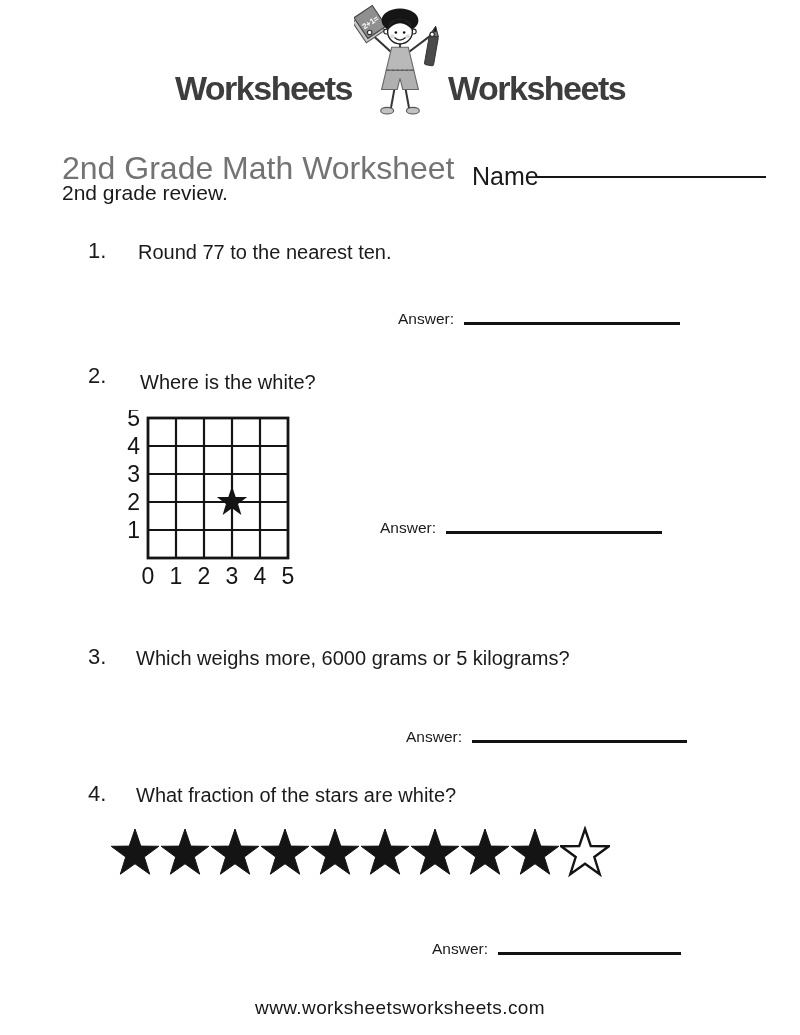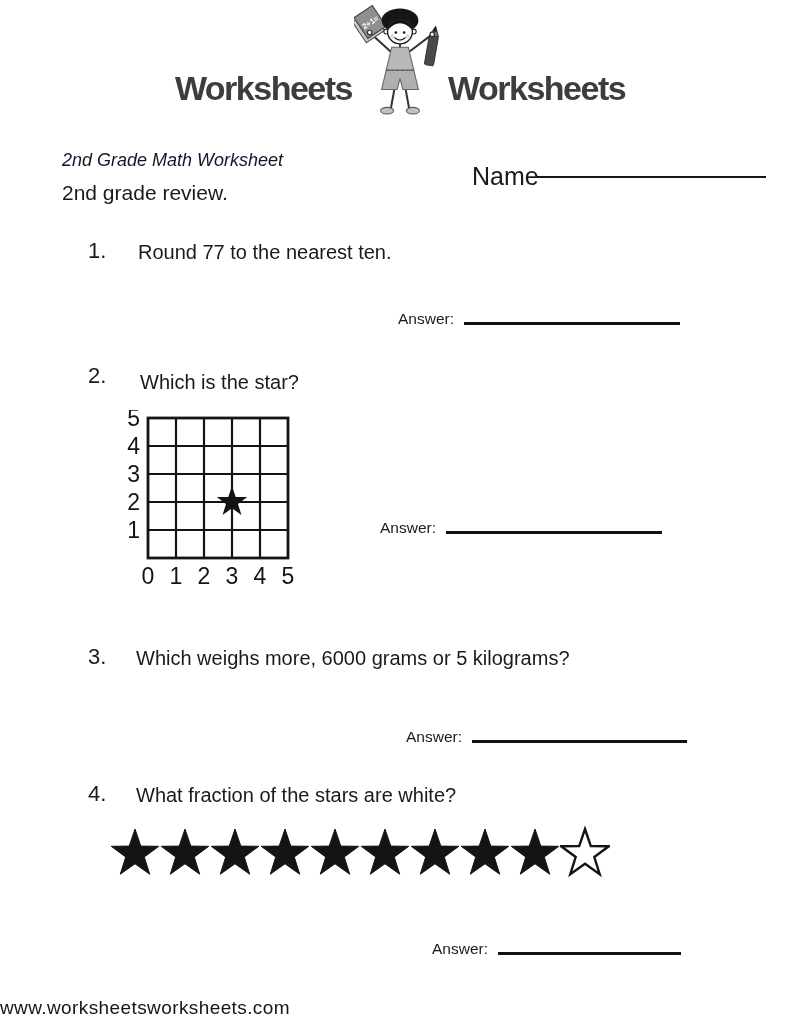--- a/index.html
+++ b/index.html
@@ -5,37 +5,37 @@
   html,body{margin:0;padding:0;background:#ffffff;}
   .page{
     position:relative;width:800px;height:1035px;background:#fff;
     font-family:"Liberation Sans",sans-serif;color:#1a1a1a;overflow:hidden;
   }
   
   .logo{position:absolute;top:4px;left:0;width:100%;display:flex;justify-content:center;align-items:flex-end;}
   .logo-text{font-size:34px;font-weight:bold;color:#3d3d3d;letter-spacing:-1.5px;margin-bottom:14px;}
   .logo-kid{margin:0 2px;}
   
-  .title{position:absolute;left:62px;top:150px;font-size:18px;color:#0f172a;font-style:italic;}
+  .title{position:absolute;left:62px;top:150px;font-size:32px;color:#737373;}
   .name-label{position:absolute;left:472px;top:162px;font-size:25px;}
   .name-line{position:absolute;left:537px;top:150px;width:229px;height:26px;border-bottom:2px solid #161616;}
   .subtitle{position:absolute;left:62px;top:181px;font-size:21px;}
   
   .q-num{position:absolute;font-size:22px;}
   .q-text{position:absolute;font-size:20px;}
   .answer{position:absolute;display:flex;align-items:center;}
   .answer-label{font-size:15.5px;white-space:nowrap;}
   .answer-line{margin-left:10px;margin-top:9px;height:3px;background:#121212;}
   
   .grid-wrap{position:absolute;left:118px;top:410px;}
   
   .stars-row{position:absolute;left:110px;top:826px;display:flex;}
   .stars-row svg{display:block;}
   
-  .footer{position:absolute;left:0;top:997px;width:100%;font-size:19px;letter-spacing:.4px;color:#161616;}
+  .footer{position:absolute;left:0;top:997px;width:100%;text-align:center;font-size:19px;letter-spacing:.4px;color:#161616;}
 </style>
 </head>
 <body>
 
 <div class="page">
 
   <div class="logo">
     <span class="logo-text">Worksheets</span>
     <span class="logo-kid">
       <svg viewBox="0 0 100 120" width="92" height="114">
@@ -89,21 +89,21 @@
   <div class="subtitle">2nd grade review.</div>
 
   <div class="q-num" style="left:88px;top:238px;">1.</div>
   <div class="q-text" style="left:138px;top:241px;">Round 77 to the nearest ten.</div>
   <div class="answer" style="left:398px;top:310px;">
     <span class="answer-label">Answer:</span>
     <span class="answer-line" style="width:216px;"></span>
   </div>
 
   <div class="q-num" style="left:88px;top:363px;">2.</div>
-  <div class="q-text" style="left:140px;top:371px;">Which is the star?</div>
+  <div class="q-text" style="left:140px;top:371px;">Where is the white?</div>
   <div class="grid-wrap">
     <svg width="200" height="182" viewBox="0 0 200 182">
         <line x1="58" y1="8" x2="58" y2="148" stroke="#141414" stroke-width="2.2"></line>
         <line x1="86" y1="8" x2="86" y2="148" stroke="#141414" stroke-width="2.2"></line>
         <line x1="114" y1="8" x2="114" y2="148" stroke="#141414" stroke-width="2.2"></line>
         <line x1="142" y1="8" x2="142" y2="148" stroke="#141414" stroke-width="2.2"></line>
         <line x1="30" y1="36" x2="170" y2="36" stroke="#141414" stroke-width="2.2"></line>
         <line x1="30" y1="64" x2="170" y2="64" stroke="#141414" stroke-width="2.2"></line>
         <line x1="30" y1="92" x2="170" y2="92" stroke="#141414" stroke-width="2.2"></line>
         <line x1="30" y1="120" x2="170" y2="120" stroke="#141414" stroke-width="2.2"></line>

